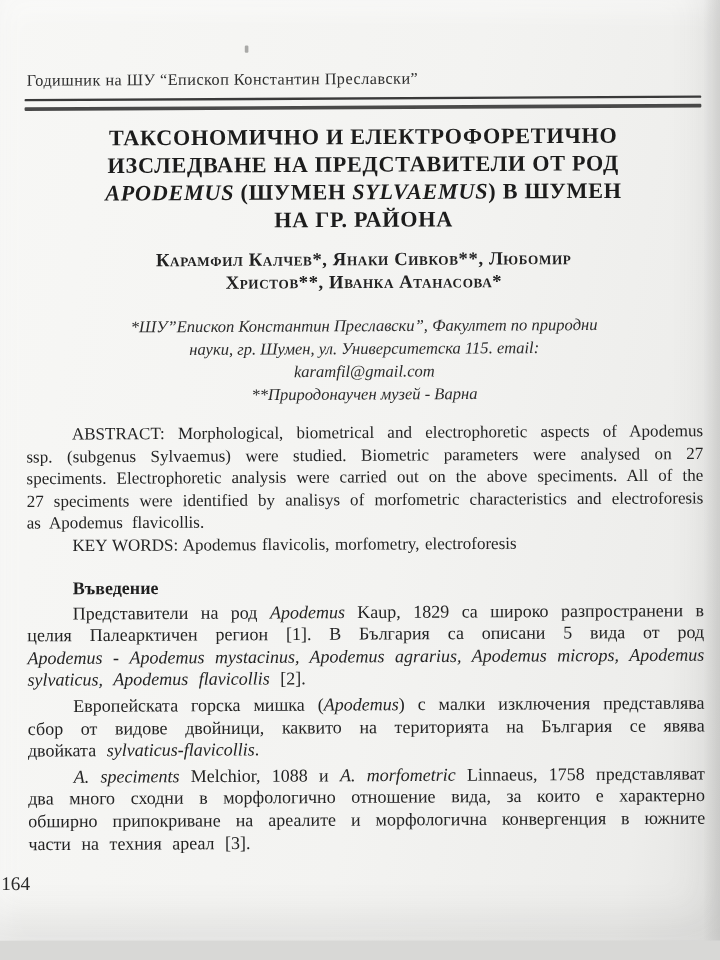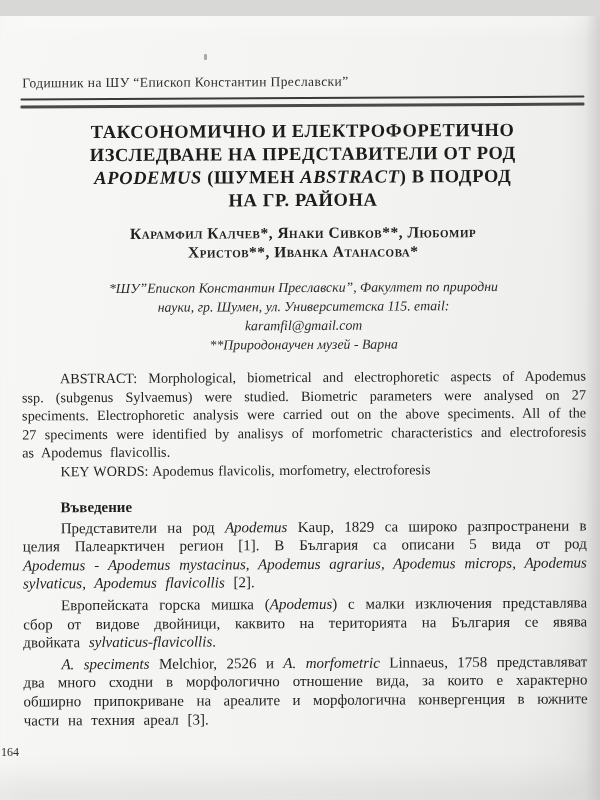--- a/index.html
+++ b/index.html
@@ -3,21 +3,21 @@
 <meta charset="utf-8">
 <style>
   * { margin: 0; padding: 0; box-sizing: border-box; }
   html, body { background: #d8d8d6; }
   body { font-family: "Liberation Serif", "DejaVu Serif", serif; }
 
   .page {
     position: relative;
     width: 600px;
     height: 784px;
-    margin: 16px auto;
+    margin: 0 auto;
     background: linear-gradient(100deg, #f7f7f5 0%, #f3f3f1 55%, #ededeb 88%, #e4e4e2 100%);
     box-shadow: inset -12px -20px 30px rgba(80,80,78,0.10), inset 6px 8px 22px rgba(255,255,255,0.55);
     overflow: hidden;
     color: #262626;
   }
 
   .content {
     position: relative;
     padding: 58px 16px 0 20px;
     transform: rotate(-0.3deg);
@@ -88,21 +88,21 @@
   }
   .body-para { margin-top: 3px; }
 
   .it { font-style: italic; }
 
   
   .pagenum {
     position: absolute;
     left: 1px;
     top: 729px;
-    font-size: 12px;
+    font-size: 16px;
     color: #2a2a2a;
   }
 
   
   .speck { position: absolute; left: 204px; top: 38px; width: 3px; height: 6px; background: #a9a9a7; border-radius: 1px; }
   .edge-shade {
     position: absolute; right: 0; top: 0; width: 14px; height: 100%;
     background: linear-gradient(to right, rgba(120,120,118,0), rgba(120,120,118,0.18));
     pointer-events: none;
   }
@@ -117,21 +117,21 @@
 
     <div class="header">
       <div class="header-text">Годишник на ШУ “Епископ Константин Преславски”</div>
       <div class="rule-thin"></div>
       <div class="rule-thick"></div>
     </div>
 
     <h1 class="title">
       <div><span>ТАКСОНОМИЧНО И ЕЛЕКТРОФОРЕТИЧНО</span></div>
       <div><span>ИЗСЛЕДВАНЕ НА ПРЕДСТАВИТЕЛИ ОТ РОД</span></div>
-      <div><span class="it">APODEMUS</span><span> (ШУМЕН </span><span class="it">ABSTRACT</span><span>) В ПОДРОД</span></div>
+      <div><span class="it">APODEMUS</span><span> (ШУМЕН </span><span class="it">SYLVAEMUS</span><span>) В ШУМЕН</span></div>
       <div><span>НА ГР. РАЙОНА</span></div>
     </h1>
 
     <div class="authors">
       <div>Карамфил Калчев*, Янаки Сивков**, Любомир</div>
       <div>Христов**, Иванка Атанасова*</div>
     </div>
 
     <div class="affil">
       <div>*ШУ”Епископ Константин Преславски”, Факултет по природни</div>
@@ -140,19 +140,19 @@
       <div>**Природонаучен музей - Варна</div>
     </div>
 
     <p class="para abstract"><span>ABSTRACT: Morphological, biometrical and electrophoretic aspects of Apodemus ssp.  (subgenus Sylvaemus) were studied. Biometric parameters were analysed on 27 speciments. Electrophoretic analysis were carried out on the above speciments. All of the 27 speciments were identified by analisys of morfometric characteristics and electroforesis as Apodemus flavicollis.</span></p>
     <p class="para keywords">KEY WORDS: Apodemus flavicolis, morfometry, electroforesis</p>
 
     <div class="section-heading">Въведение</div>
 
     <p class="para body-para"><span>Представители на род </span><span class="it">Apodemus</span><span> Kaup, 1829 са широко разпространени в целия Палеарктичен регион [1]. В България са описани 5 вида от род </span><span class="it">Apodemus</span><span> - </span><span class="it">Apodemus mystacinus, Apodemus agrarius, Apodemus microps, Apodemus sylvaticus, Apodemus flavicollis</span><span> [2].</span></p>
     <p class="para body-para"><span>Европейската горска мишка (</span><span class="it">Apodemus</span><span>) с малки изключения представлява сбор от видове двойници, каквито на територията на България се явява двойката </span><span class="it">sylvaticus-flavicollis</span><span>.</span></p>
-    <p class="para body-para"><span class="it">A. speciments</span><span> Melchior, 2526 и </span><span class="it">A. morfometric</span><span> Linnaeus, 1758 представляват два много сходни в морфологично отношение вида, за които е характерно обширно припокриване на ареалите и морфологична конвергенция в южните части на техния ареал [3].</span></p>
+    <p class="para body-para"><span class="it">A. speciments</span><span> Melchior, 1088 и </span><span class="it">A. morfometric</span><span> Linnaeus, 1758 представляват два много сходни в морфологично отношение вида, за които е характерно обширно припокриване на ареалите и морфологична конвергенция в южните части на техния ареал [3].</span></p>
 
   </div>
 
   <div class="pagenum">164</div>
   <div class="edge-shade"></div>
 </div>
 
 </body></html>

